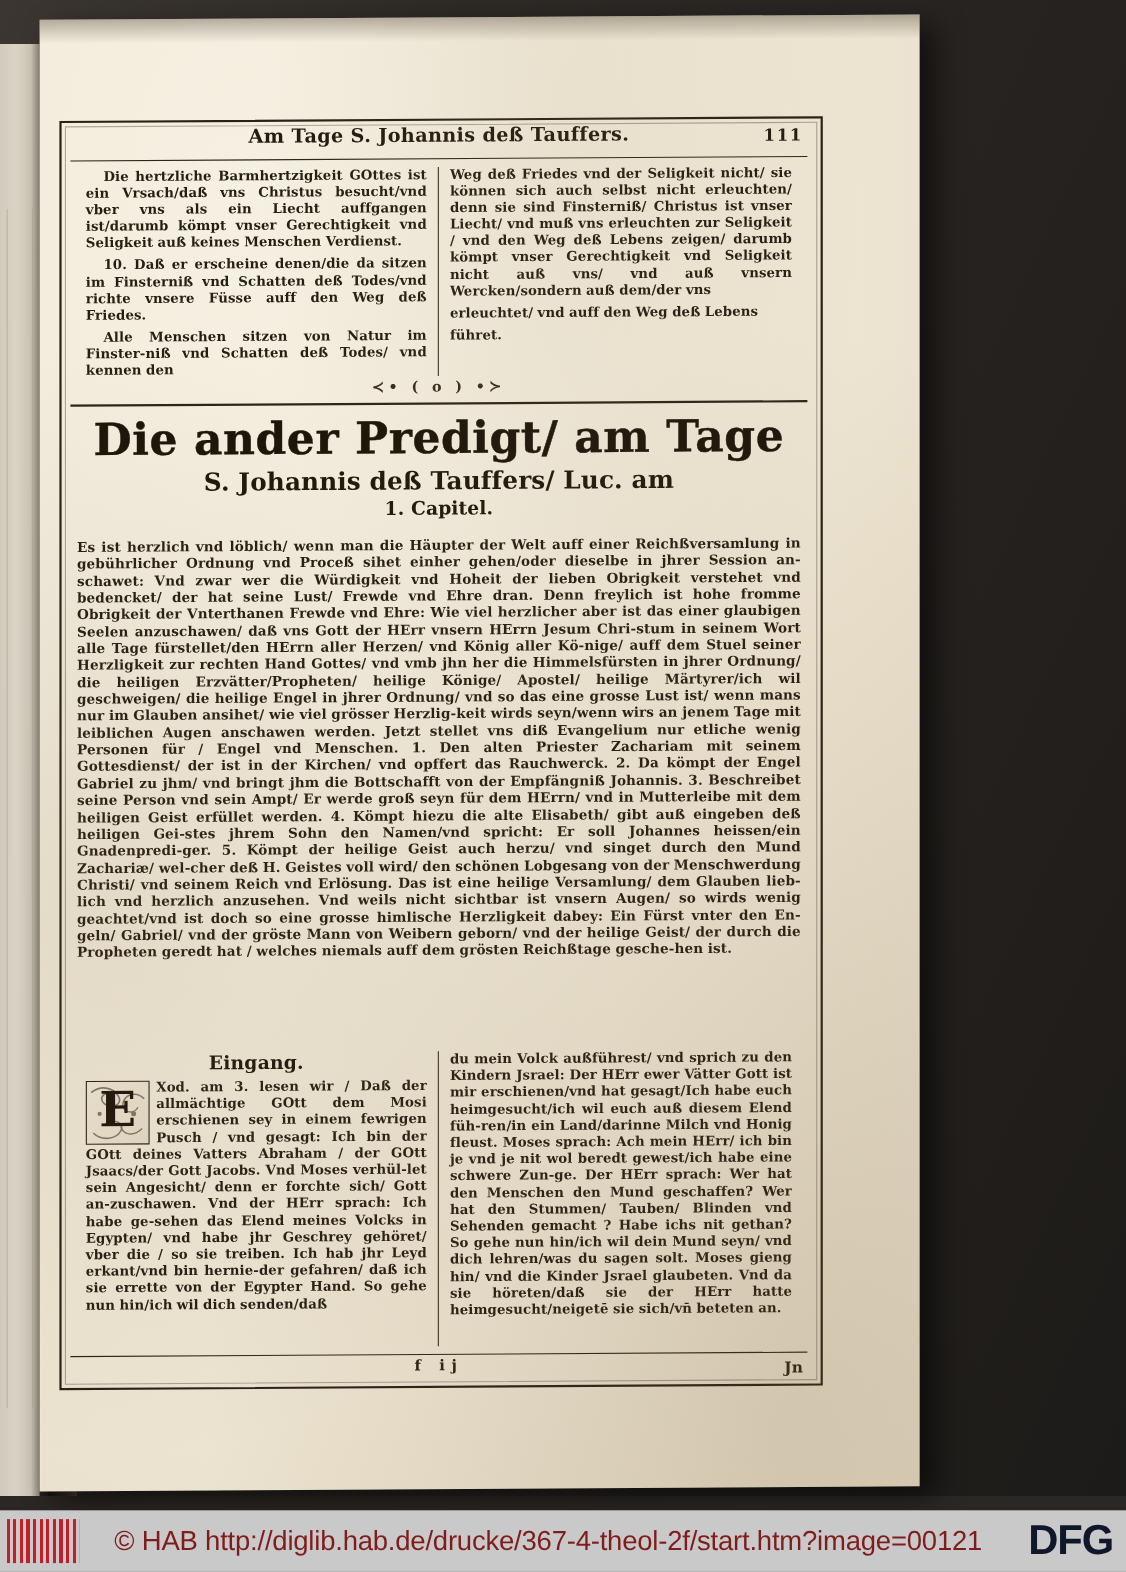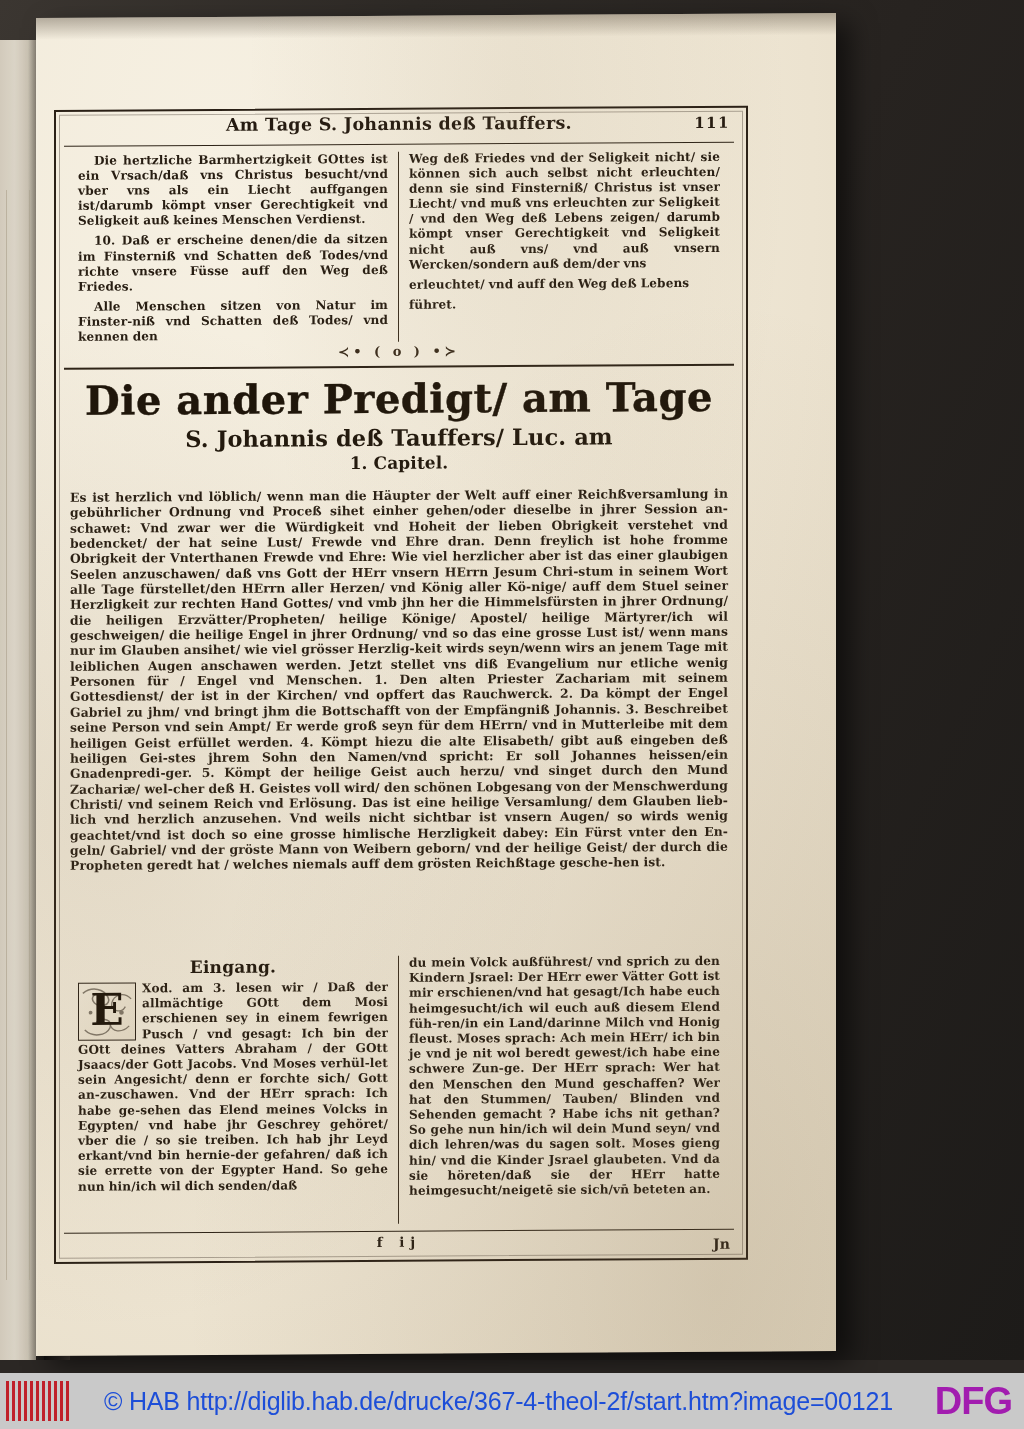--- a/index.html
+++ b/index.html
@@ -202,26 +202,26 @@
     background:#c9c9c9;
     display:flex;align-items:center;
     font-family:"Liberation Sans", sans-serif;
   }
   .barcode{
     width:66px;height:40px;margin-left:6px;flex:none;
     background:repeating-linear-gradient(90deg,
       #c0202a 0px,#c0202a 3px, #c9c9c9 3px,#c9c9c9 6px);
   }
   .footer-text{
-    flex:1;text-align:center;font-size:25px;color:#1d4ed8;
+    flex:1;text-align:center;font-size:25px;color:#7f1d1d;
     letter-spacing:-.2px;white-space:nowrap;padding-right:10px;
   }
   .dfg{
     flex:none;margin-right:12px;font-size:38px;font-weight:700;
-    color:#a21caf;letter-spacing:-1px;
+    color:#0f172a;letter-spacing:-1px;
     font-family:"Liberation Sans", sans-serif;
   }
 </style>
 </head>
 <body>
 
 <div id="scan">
 
   <div class="dark-bg"></div>
   <div class="binding">

